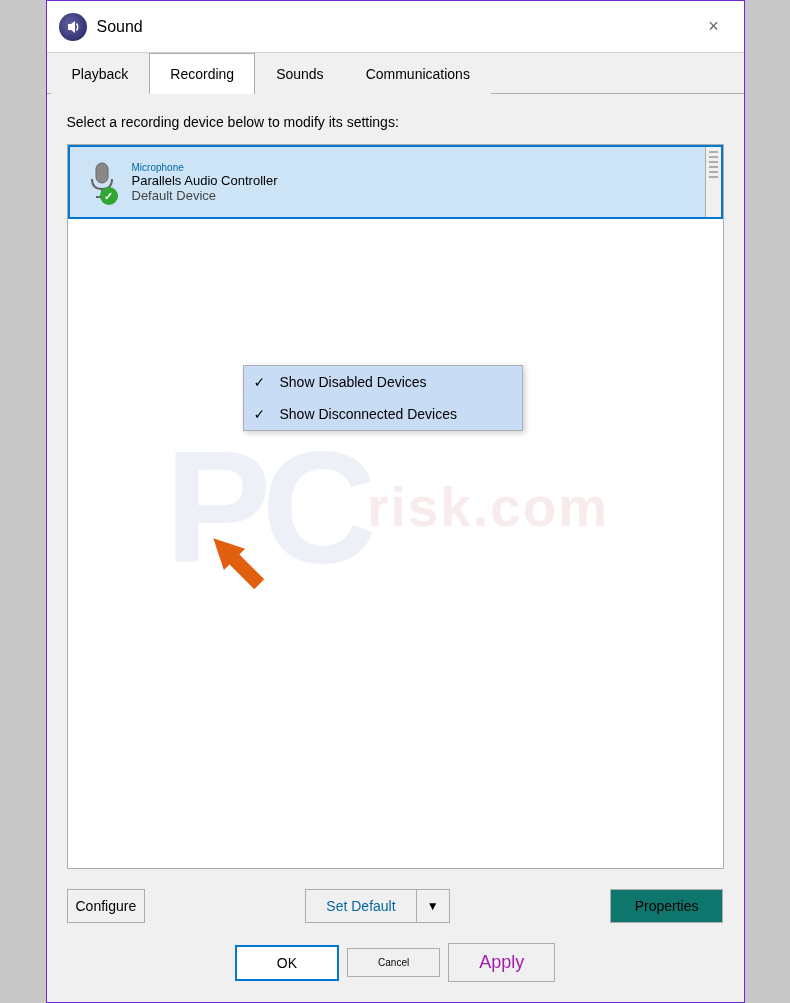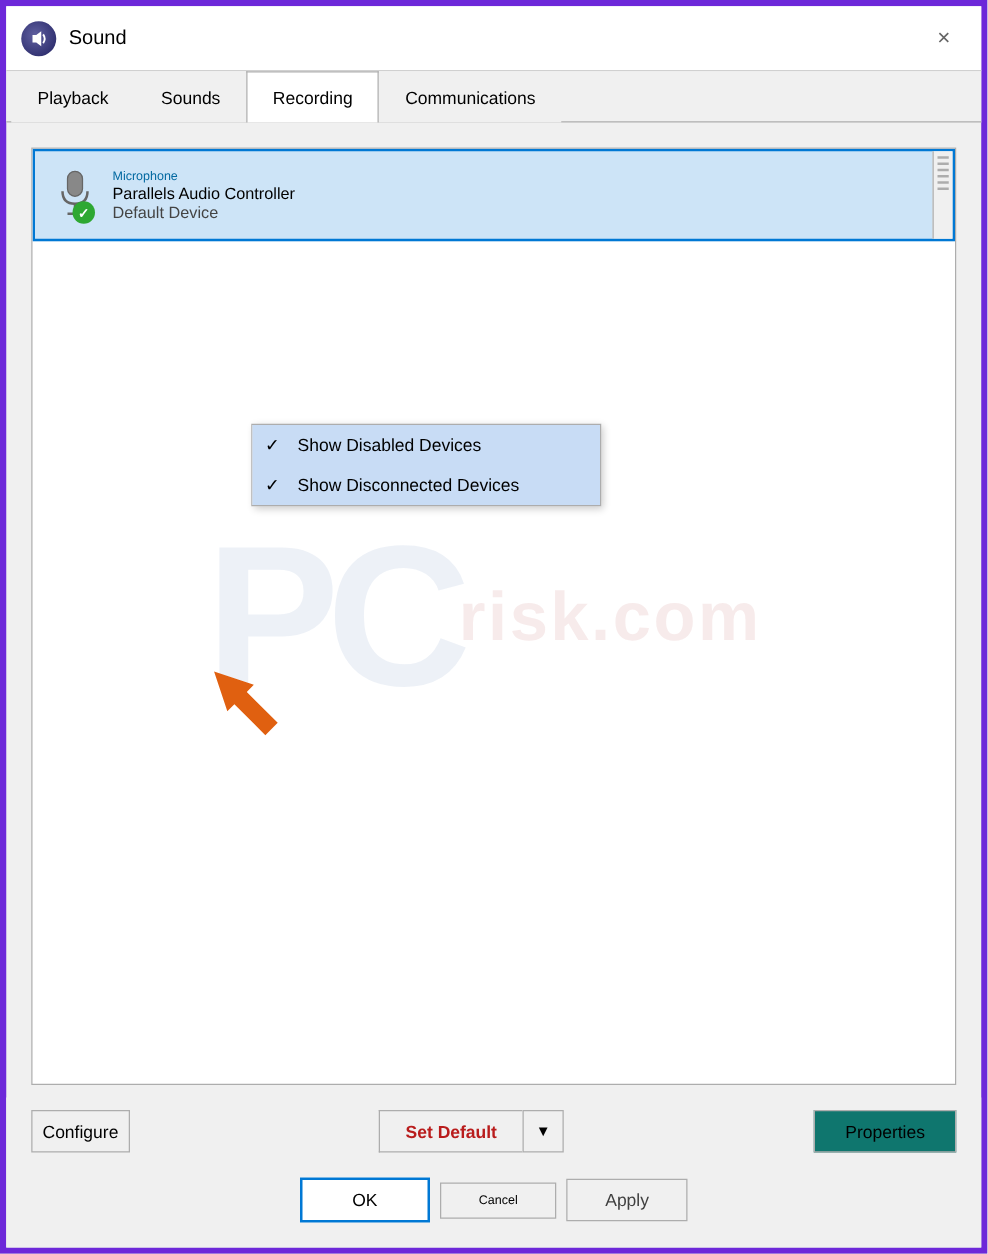--- a/index.html
+++ b/index.html
@@ -9,24 +9,24 @@
       display: flex;
       align-items: center;
       justify-content: center;
       width: 790px;
       height: 1003px;
       font-family: 'Segoe UI', Tahoma, Geneva, Verdana, sans-serif;
       font-size: 14px;
     }
 
     .dialog {
-      width: 790px;
+      width: 699px;
       height: 1003px;
       background: #f0f0f0;
-      border: 5px solid #6d28d9;
+      border: 1px solid #6d28d9;
       display: flex;
       flex-direction: column;
       position: relative;
     }
 
     
     .title-bar {
       background: #ffffff;
       border-bottom: 1px solid #d0d0d0;
       display: flex;
@@ -273,23 +273,22 @@
       display: flex;
       align-items: stretch;
     }
 
     .btn-set-default {
       padding: 8px 20px;
       background: #f0f0f0;
       border: 1px solid #adadad;
       font-size: 14px;
       cursor: pointer;
-      color: #b91c1c;
+      color: #0369a1;
       border-right: none;
-      font-weight: bold;
     }
 
     .btn-set-default-arrow {
       padding: 8px 10px;
       background: #f0f0f0;
       border: 1px solid #adadad;
       font-size: 12px;
       cursor: pointer;
       color: #000;
     }
@@ -329,23 +328,23 @@
       border: 1px solid #adadad;
       font-size: 10px;
       cursor: pointer;
       color: #000;
     }
 
     .btn-apply {
       padding: 8px 30px;
       background: #f0f0f0;
       border: 1px solid #adadad;
-      font-size: 14px;
-      cursor: pointer;
-      color: #404040;
+      font-size: 18px;
+      cursor: pointer;
+      color: #a21caf;
     }
 
     
     .mic-icon {
       width: 28px;
       height: 42px;
     }
 
     .green-check {
       position: absolute;
@@ -387,27 +386,28 @@
           <path d="M11.5,4.5 Q14,8 11.5,11.5" stroke="white" stroke-width="1.5" fill="none"></path>
         </svg>
       </div>
       <span class="title-text">Sound</span>
     </div>
     <button class="close-btn">×</button>
   </div>
 
   <div class="tabs-bar">
     <div class="tab">Playback</div>
+    <div class="tab active">Recording</div>
     <div class="tab">Sounds</div>
-    <div class="tab active">Recording</div>
     <div class="tab">Communications</div>
   </div>
 
   <div class="content">
 
+    <div class="instruction">Select a recording device below to modify its settings:</div>
 
     <div class="device-list-box">
 
       <div class="watermark">
         <div class="watermark-pc">PC</div>
         <div class="watermark-risk">risk.com</div>
       </div>
 
       <div class="device-item">
         <div class="device-icon-wrapper">

